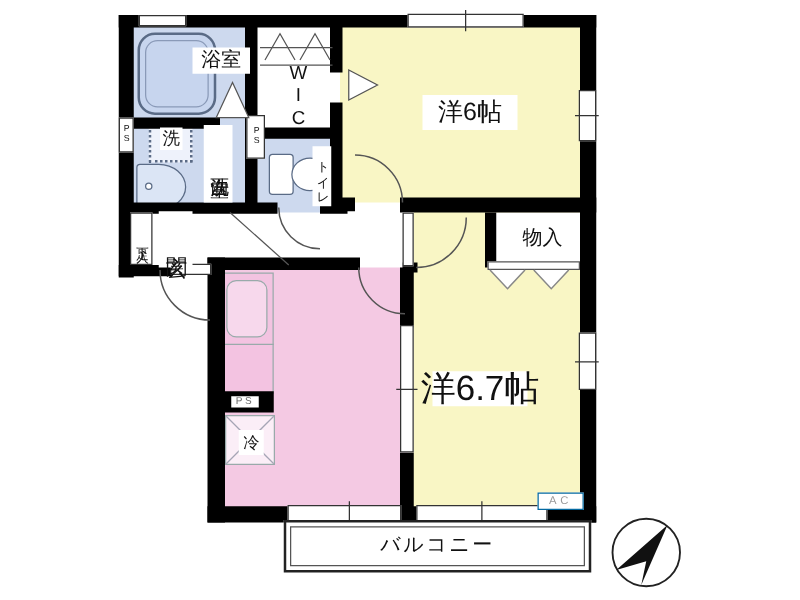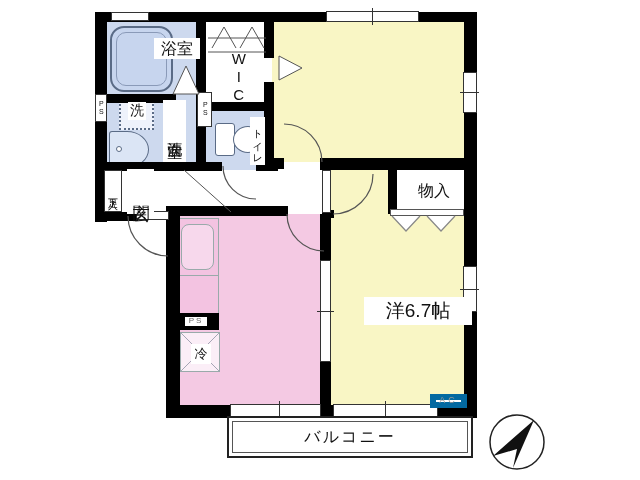--- a/index.html
+++ b/index.html
@@ -114,24 +114,25 @@
     <div class="abs" style="left:3px;top:3px;right:3px;bottom:3px;border:1px solid #555;"></div>
   </div>
 
   <div class="lbl" style="left:154px;top:38px;width:46px;height:21px;font-size:16px;">浴室</div>
   <div class="lbl" style="left:128px;top:102px;width:18px;height:18px;font-size:14px;">洗</div>
   <div class="lbl v" style="left:163px;top:100px;width:23px;height:62px;font-size:15px;">洗面室</div>
   <div class="lbl v nobg" style="left:227px;top:48px;width:22px;height:58px;font-size:15px;">WIC</div>
   <div class="lbl v" style="left:250px;top:117px;width:15px;height:48px;font-size:10px;">トイレ</div>
   <div class="lbl v" style="left:95px;top:94px;width:12px;height:28px;font-size:7px;border:1px solid #333;">PS</div>
   <div class="lbl v nobg" style="left:199px;top:95px;width:12px;height:28px;font-size:7px;">PS</div>
+  <div class="lbl" style="left:338px;top:76px;width:76px;height:28px;font-size:20px;">洋6帖</div>
   <div class="lbl v" style="left:127px;top:169px;width:27px;height:45px;font-size:17px;">玄関</div>
   <div class="lbl v" style="left:104px;top:170px;width:18px;height:42px;font-size:10px;border:1px solid #333;">下足入</div>
   <div class="lbl" style="left:410px;top:180px;width:48px;height:22px;font-size:16px;">物入</div>
   <div class="lbl" style="left:191px;top:344px;width:20px;height:20px;font-size:13px;">冷</div>
-  <div class="lbl" style="left:364px;top:297px;width:108px;height:28px;font-size:19px;">洋6.7帖</div>
+  <div class="lbl" style="left:346px;top:297px;width:76px;height:28px;font-size:28px;">洋6.7帖</div>
   <div class="lbl" style="left:173px;top:313px;width:46px;height:17px;background:var(--wall,#000);">
     <span class="lbl" style="position:static;font-size:8px;color:#666;padding:0 4px;letter-spacing:2px;">PS</span>
   </div>
-  <div class="lbl" style="left:430px;top:394px;width:37px;height:14px;font-size:9px;color:#999;letter-spacing:3px;border:6px solid #0369a1;">AC</div>
+  <div class="lbl" style="left:430px;top:394px;width:37px;height:14px;font-size:9px;color:#999;letter-spacing:3px;border:1px solid #0369a1;">AC</div>
   <div class="lbl nobg" style="left:298px;top:426px;width:104px;height:21px;font-size:16px;letter-spacing:2px;">バルコニー</div>
 
 </div>
 
 </body></html>

